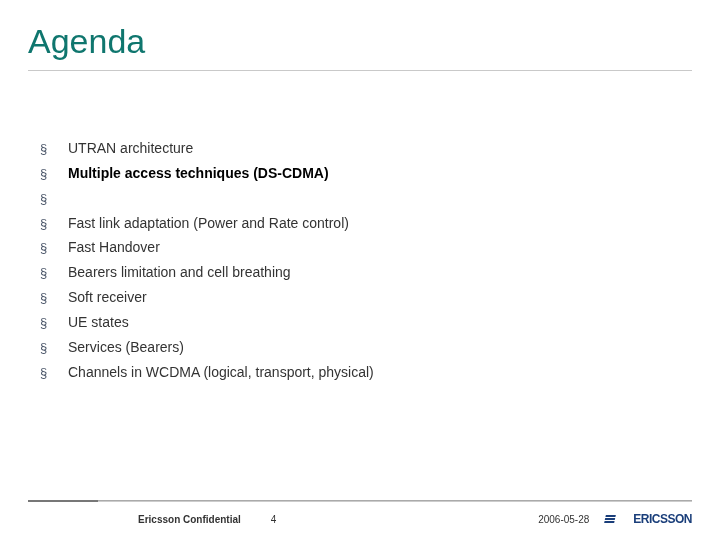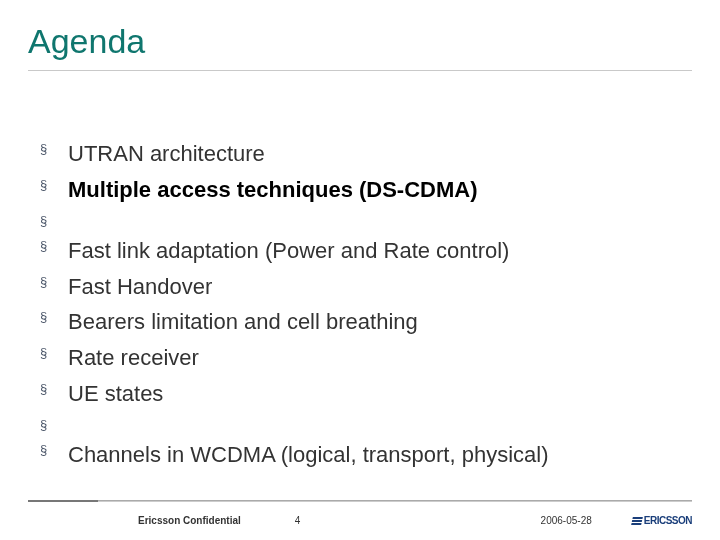--- a/index.html
+++ b/index.html
@@ -40,21 +40,21 @@
     line-height: 1.45;
   }
   .bullet-mark {
     color: #4a5568;
     font-size: 13px;
     width: 28px;
     flex-shrink: 0;
     padding-top: 2px;
   }
   .bullet-text {
-    font-size: 22px;
+    font-size: 14px;
     color: #333;
   }
   .bullet-text.bold {
     font-weight: 700;
     color: #000000;
   }
   .footer-line {
     position: absolute;
     bottom: 38px;
     left: 28px;
@@ -72,21 +72,20 @@
   }
   .footer {
     position: absolute;
     bottom: 14px;
     left: 28px;
     right: 28px;
     display: flex;
     align-items: center;
     font-size: 10px;
     color: #333;
-    gap: 24px;
   }
   .footer-left {
     margin-left: 110px;
     font-weight: 700;
   }
   .footer-page {
     margin-left: 30px;
   }
   .footer-spacer { flex: 1; }
   .footer-date {
@@ -103,24 +102,25 @@
     gap: 1px;
     transform: skewX(-12deg);
   }
   .logo-bars span {
     display: block;
     width: 10px;
     height: 2px;
     background: #1a3e7a;
   }
   .logo-text {
-    font-size: 10px;
+    font-size: 12px;
     font-weight: 700;
     letter-spacing: -0.5px;
     color: #1a3e7a;
+    margin-left: 16px;
   }
 </style>
 </head>
 <body>
 
 <h1 class="title">Agenda</h1>
 <div class="title-underline"></div>
 
 <div class="content" id="bullets">
     <div class="bullet-row">
@@ -141,28 +141,29 @@
     <div class="bullet-row">
       <span class="bullet-mark">§</span>
       <span class="bullet-text">Fast Handover</span>
     </div>
     <div class="bullet-row">
       <span class="bullet-mark">§</span>
       <span class="bullet-text">Bearers limitation and cell breathing</span>
     </div>
     <div class="bullet-row">
       <span class="bullet-mark">§</span>
-      <span class="bullet-text">Rate receiver</span>
+      <span class="bullet-text">Soft receiver</span>
     </div>
     <div class="bullet-row">
       <span class="bullet-mark">§</span>
       <span class="bullet-text">UE states</span>
     </div>
     <div class="bullet-row">
       <span class="bullet-mark">§</span>
+      <span class="bullet-text">Services (Bearers)</span>
     </div>
     <div class="bullet-row">
       <span class="bullet-mark">§</span>
       <span class="bullet-text">Channels in WCDMA (logical, transport, physical)</span>
     </div>
   </div>
 
 <div class="footer-line"></div>
 <div class="footer">
   <span class="footer-left">Ericsson Confidential</span>

